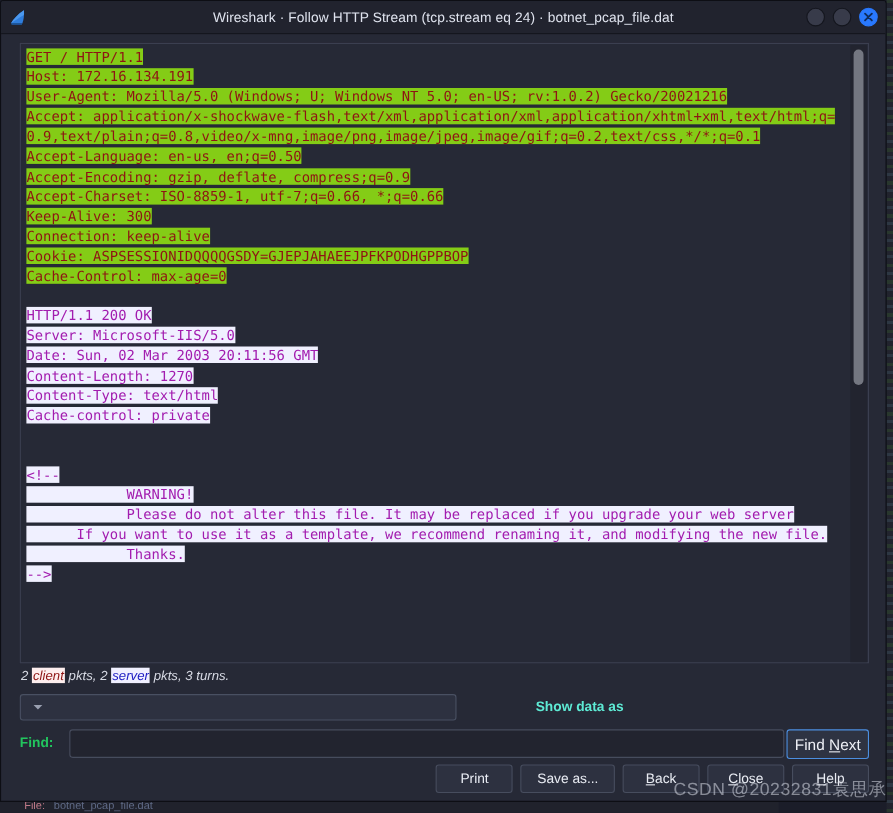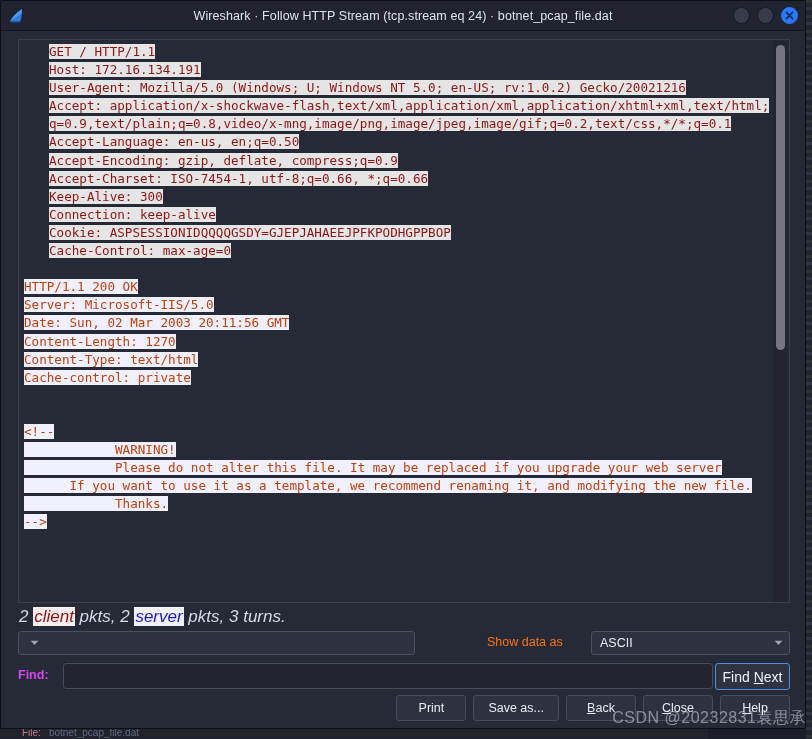--- a/index.html
+++ b/index.html
@@ -121,27 +121,26 @@
     font-family: "DejaVu Sans Mono", "Liberation Mono", monospace;
     font-size: 12.6px;
     line-height: 18.1px;
     white-space: pre-wrap;
     word-break: break-all;
     overflow-wrap: anywhere;
     margin: 0;
   }
   .seg-client {
     color: #8e1414;
-    background: #e5e5e5;
+    background: #84cc16;
     box-decoration-break: clone;
-    margin-left: 25px;
     -webkit-box-decoration-break: clone;
   }
   .seg-server {
-    color: #c2410c;
+    color: #a21caf;
     background: #f0f0ff;
     box-decoration-break: clone;
     -webkit-box-decoration-break: clone;
   }
   .blankline { display: block; height: 18.1px; }
 
   
   #stream-scrollbar {
     position: absolute;
     right: 1px; top: 1px;
@@ -156,21 +155,21 @@
     height: 305px;
     border-radius: 5px;
     background: #747781;
     cursor: pointer;
   }
 
   
   #packet-counts {
     position: absolute;
     left: 18px; top: 606px;
-    font-size: 17px;
+    font-size: 12px;
     font-style: italic;
     color: #d7dae4;
     white-space: nowrap;
   }
   #packet-counts .chip-client {
     color: #8e1414;
     background: #fdeeee;
     font-style: italic;
     padding: 0 1px;
   }
@@ -202,36 +201,36 @@
   }
   .combo .combo-value { flex: 1 1 auto; white-space: nowrap; overflow: hidden; }
   .combo .combo-arrow {
     flex: 0 0 14px;
     display: flex; align-items: center; justify-content: center;
   }
   #combo-conversation { position: absolute; left: 0; top: 0; width: 397px; }
   #show-data-label {
     position: absolute;
     left: 469px; top: 4px;
-    color: #f97316;
-    font-size: 12.5px;
-    font-weight: normal;
+    color: #5eead4;
+    font-size: 12.5px;
+    font-weight: bold;
     white-space: nowrap;
   }
   #combo-showas { position: absolute; left: 573px; top: 0; width: 199px; }
 
   
   #find-row {
     position: absolute;
     left: 17px; top: 662px;
     width: 772px; height: 27px;
   }
   #find-label {
     position: absolute; left: 0; top: 5px;
-    color: #d946ef; font-size: 12.5px; font-weight: bold;
+    color: #22c55e; font-size: 12.5px; font-weight: bold;
   }
   #find-input {
     position: absolute;
     left: 45px; top: 0;
     width: 650px; height: 26px;
     background: #22242f;
     border: 1px solid #464c5d;
     border-radius: 3px;
     box-sizing: border-box;
     color: #e6e9f1;
@@ -325,21 +324,21 @@
     </div>
   </div>
 
   <div id="stream-wrap">
     <pre id="stream-text"><span class="seg-client">GET / HTTP/1.1</span>
 <span class="seg-client">Host: 172.16.134.191</span>
 <span class="seg-client">User-Agent: Mozilla/5.0 (Windows; U; Windows NT 5.0; en-US; rv:1.0.2) Gecko/20021216</span>
 <span class="seg-client">Accept: application/x-shockwave-flash,text/xml,application/xml,application/xhtml+xml,text/html;q=0.9,text/plain;q=0.8,video/x-mng,image/png,image/jpeg,image/gif;q=0.2,text/css,*/*;q=0.1</span>
 <span class="seg-client">Accept-Language: en-us, en;q=0.50</span>
 <span class="seg-client">Accept-Encoding: gzip, deflate, compress;q=0.9</span>
-<span class="seg-client">Accept-Charset: ISO-7454-1, utf-8;q=0.66, *;q=0.66</span>
+<span class="seg-client">Accept-Charset: ISO-8859-1, utf-7;q=0.66, *;q=0.66</span>
 <span class="seg-client">Keep-Alive: 300</span>
 <span class="seg-client">Connection: keep-alive</span>
 <span class="seg-client">Cookie: ASPSESSIONIDQQQQGSDY=GJEPJAHAEEJPFKPODHGPPBOP</span>
 <span class="seg-client">Cache-Control: max-age=0</span>
 <span class="blankline">&nbsp;</span><span class="seg-server">HTTP/1.1 200 OK</span>
 <span class="seg-server">Server: Microsoft-IIS/5.0</span>
 <span class="seg-server">Date: Sun, 02 Mar 2003 20:11:56 GMT</span>
 <span class="seg-server">Content-Length: 1270</span>
 <span class="seg-server">Content-Type: text/html</span>
 <span class="seg-server">Cache-control: private</span>
@@ -359,28 +358,20 @@
 
   <div id="combo-row">
     <div class="combo" id="combo-conversation">
       <span class="combo-arrow">
         <svg width="9" height="6" viewBox="0 0 9 6" aria-hidden="true">
           <path d="M0.5 0.8 L4.5 5 L8.5 0.8 Z" fill="#9aa0b0"></path>
         </svg>
       </span>
     </div>
     <div id="show-data-label">Show data as</div>
-    <div class="combo" id="combo-showas">
-      <span class="combo-value">ASCII</span>
-      <span class="combo-arrow">
-        <svg width="9" height="6" viewBox="0 0 9 6" aria-hidden="true">
-          <path d="M0.5 0.8 L4.5 5 L8.5 0.8 Z" fill="#9aa0b0"></path>
-        </svg>
-      </span>
-    </div>
   </div>
 
   <div id="find-row">
     <span id="find-label">Find:</span>
     <input id="find-input" type="text" value="" style="">
     <button id="find-next-button"><span>Find </span><u>N</u><span>ext</span></button>
   </div>
 
   <div id="button-row">
     <button class="dlg-btn">Print</button>

